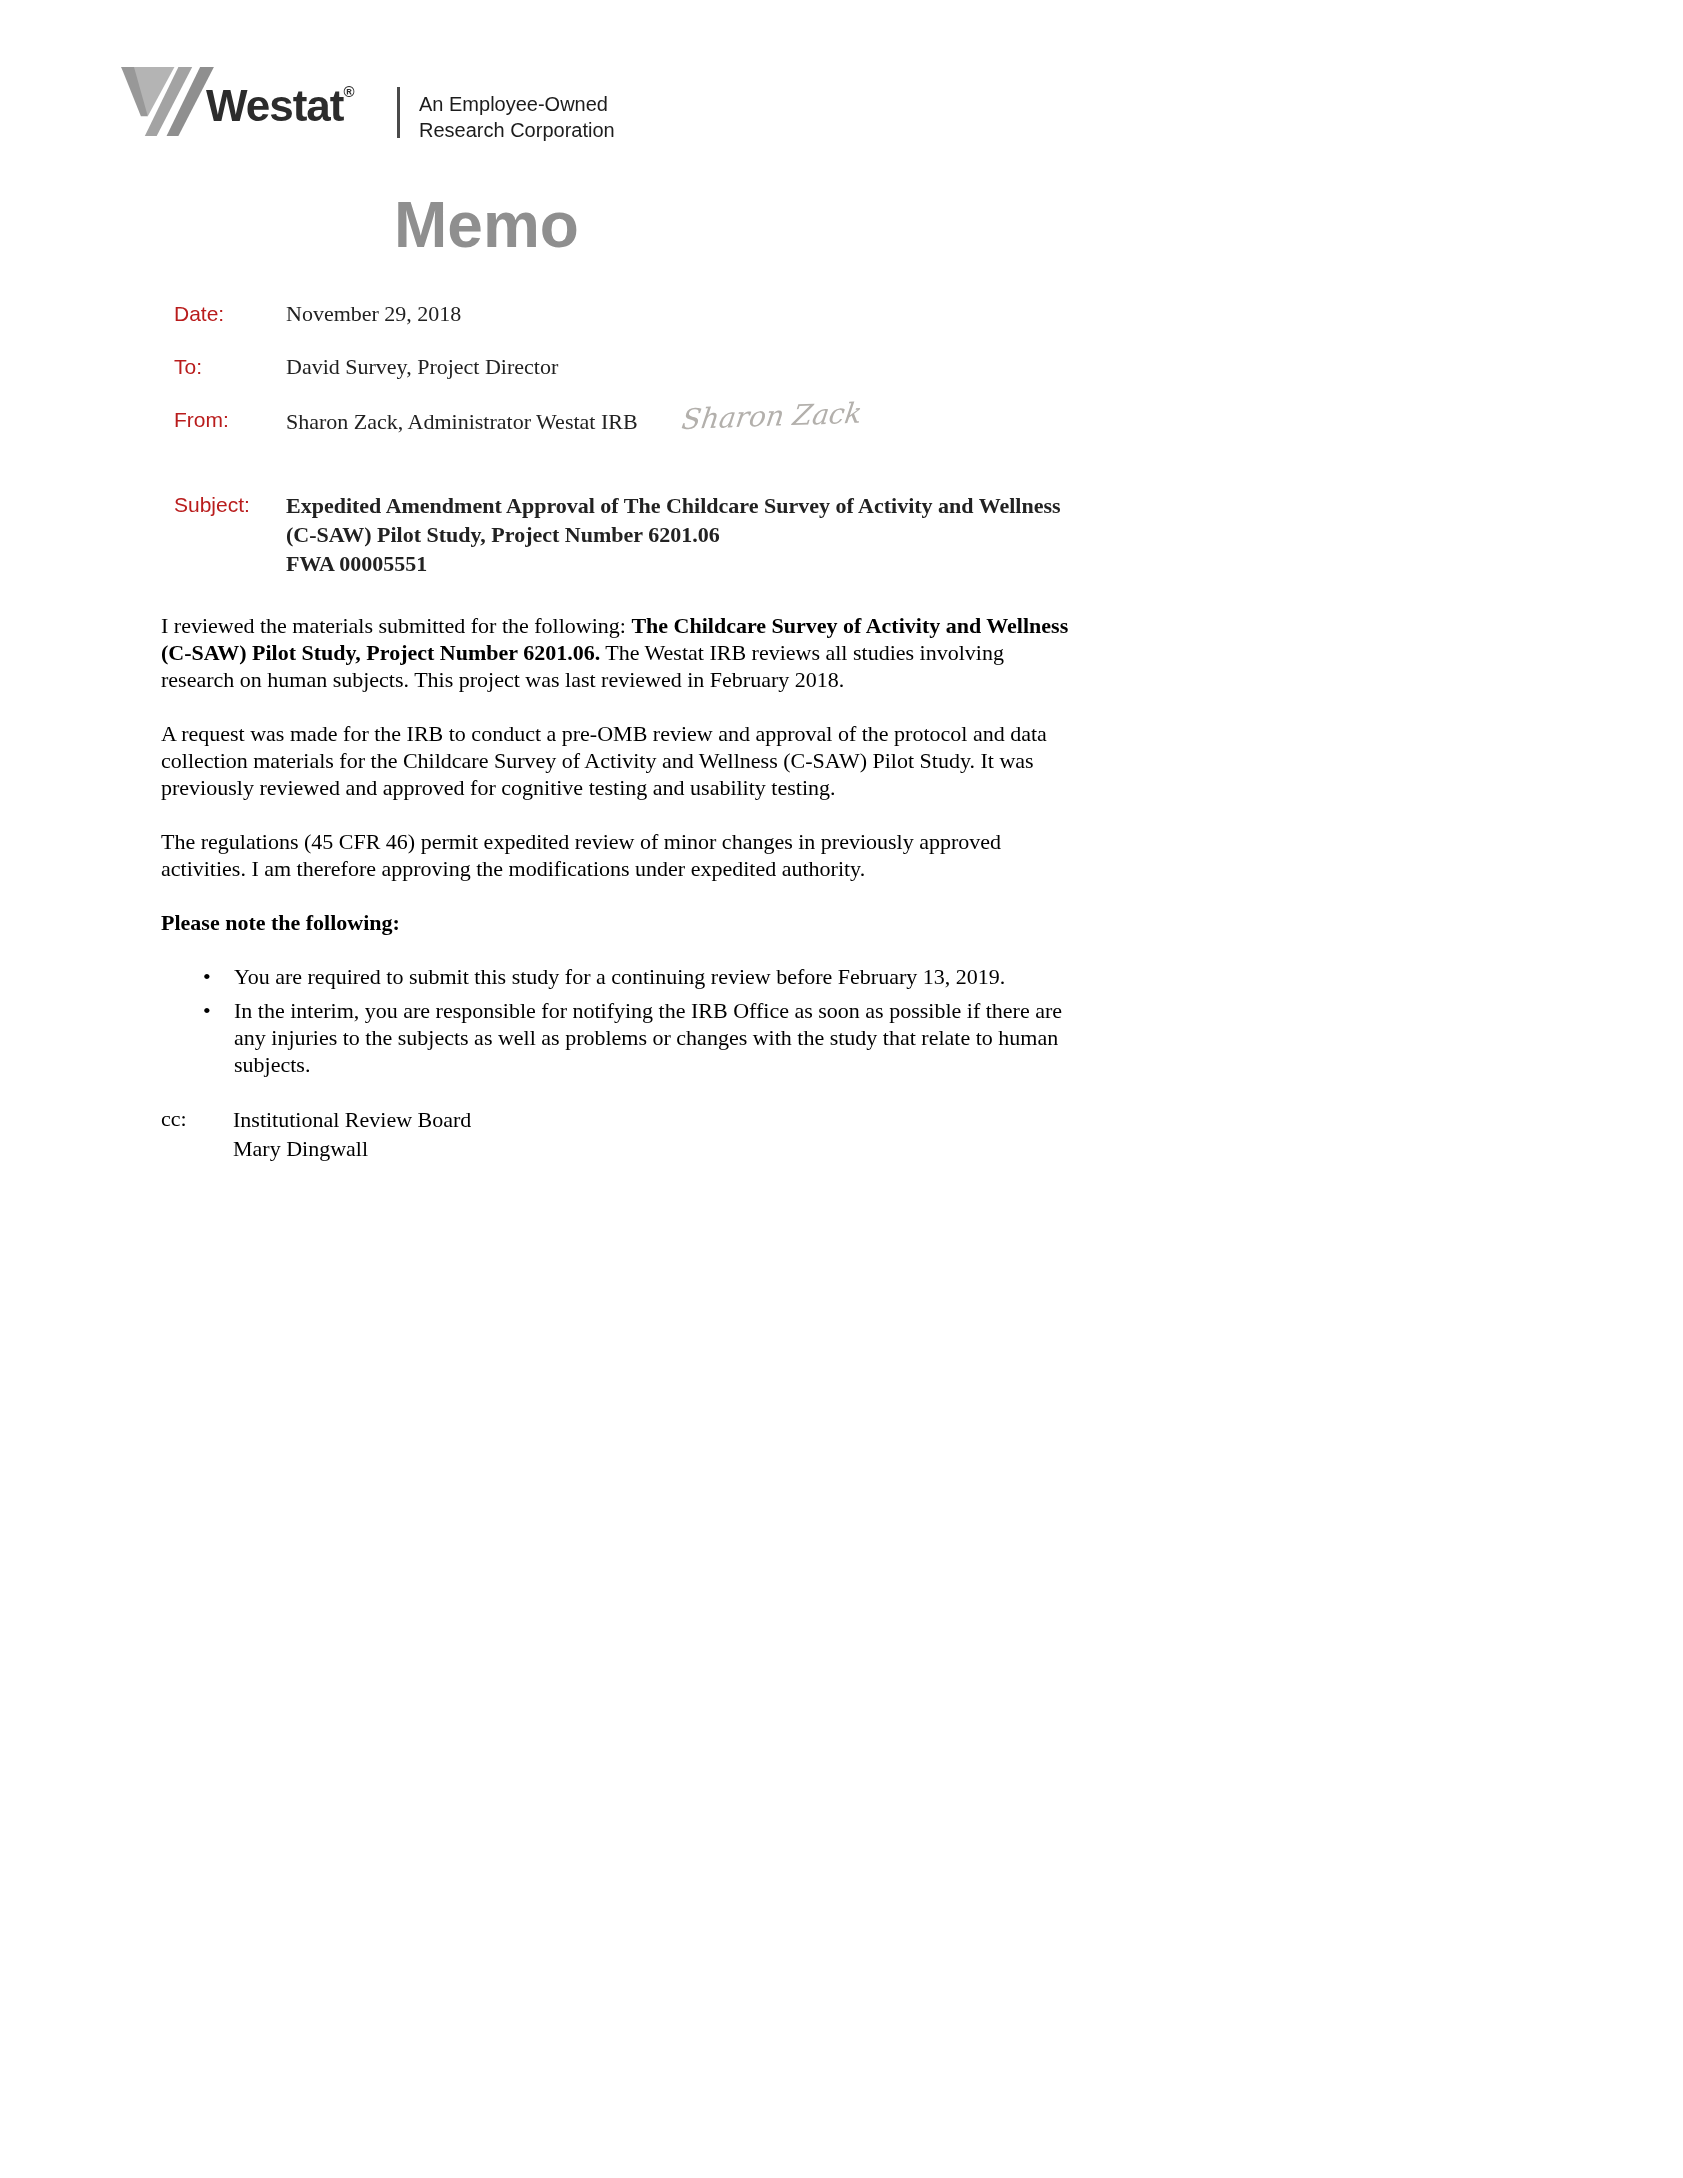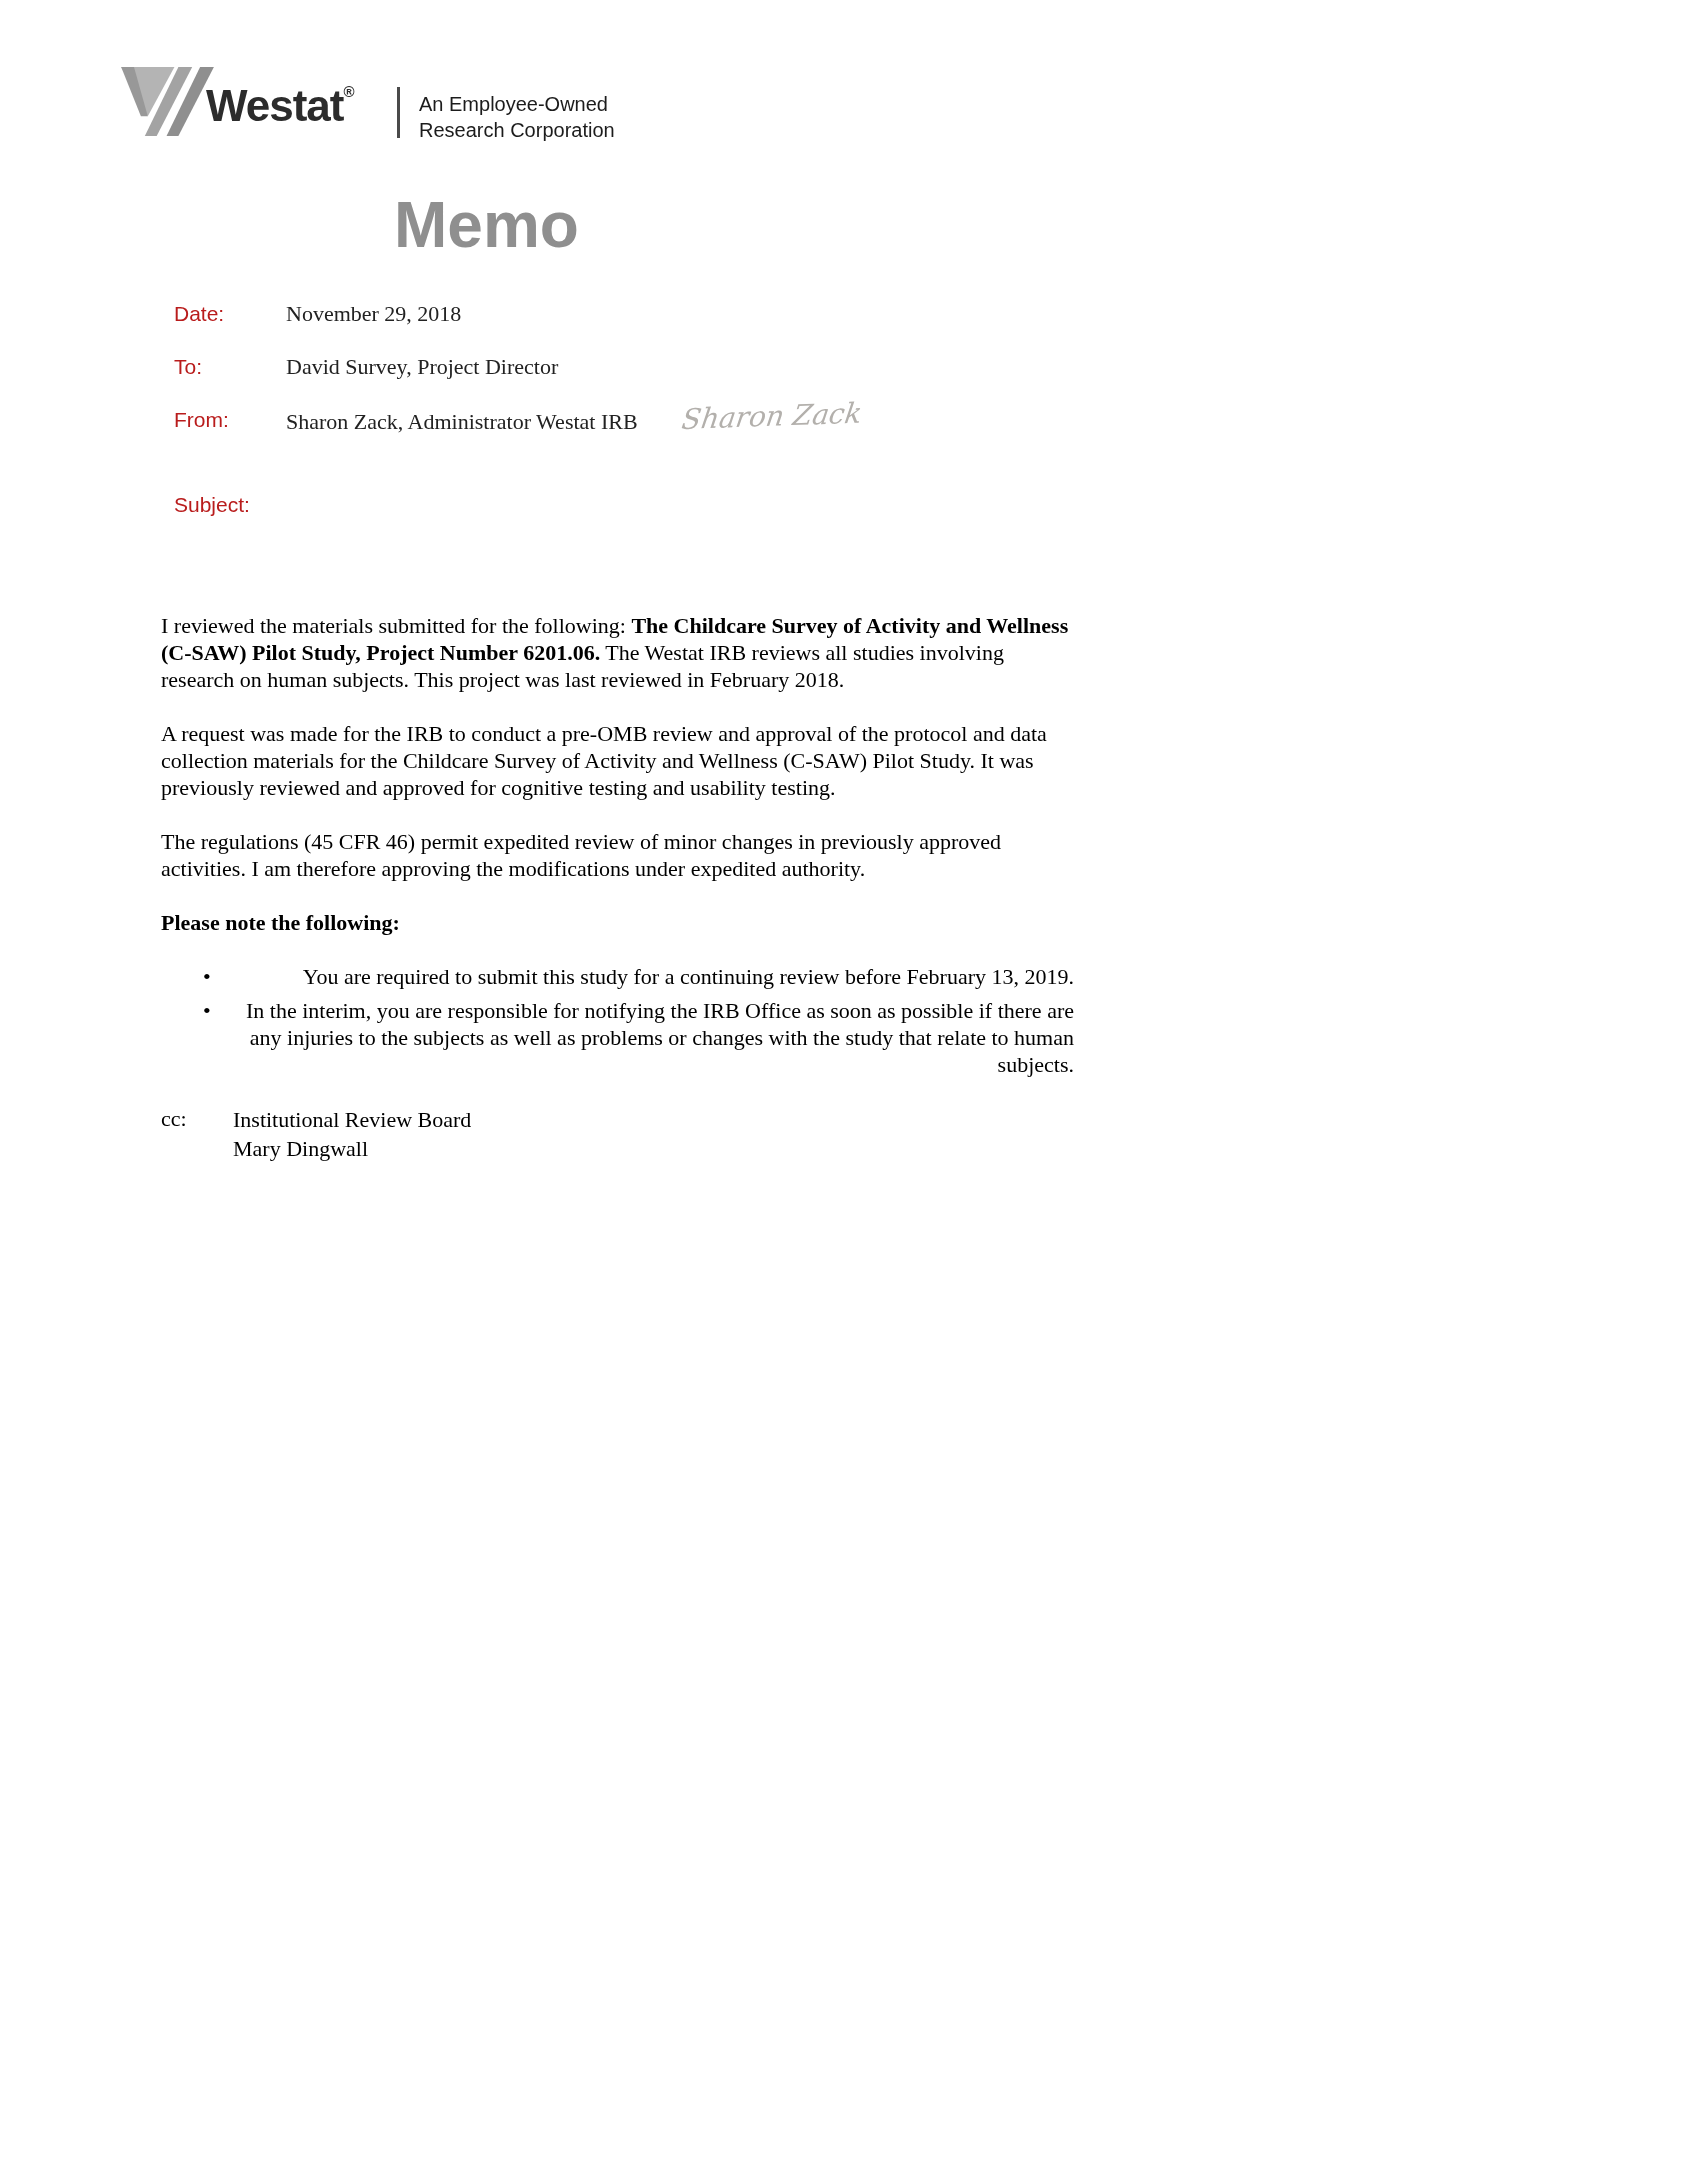--- a/index.html
+++ b/index.html
@@ -159,21 +159,20 @@
     display: flex;
     margin-bottom: 7px;
   }
   .bullet-marker {
     flex: 0 0 31px;
     font-size: 22px;
     line-height: 27px;
   }
   .bullet-text {
     flex: 1;
-    text-align: right;
   }
   .cc-block {
     display: flex;
     margin-top: 27px;
   }
   .cc-label {
     flex: 0 0 72px;
   }
   .cc-lines div {
     line-height: 29px;
@@ -216,20 +215,24 @@
     <div class="field-row">
       <div class="field-label">From:</div>
       <div class="field-value from-wrap">
         <span>Sharon Zack, Administrator Westat IRB</span>
         <span class="signature">Sharon Zack</span>
       </div>
     </div>
 
     <div class="field-row subject-row">
       <div class="field-label">Subject:</div>
+      <div class="field-value subject-value">
+        <div>Expedited Amendment Approval of The Childcare Survey of Activity and Wellness (C-SAW) Pilot Study, Project Number 6201.06</div>
+        <div class="subject-line3">FWA 00005551</div>
+      </div>
     </div>
 
   </div>
 
   <div class="body-content">
 
     <p><span>I reviewed the materials submitted for the following: </span><span class="bold">The Childcare Survey of Activity and Wellness (C-SAW) Pilot Study, Project Number 6201.06.</span><span> The Westat IRB reviews all studies involving research on human subjects. This project was last reviewed in February 2018.</span></p>
 
     <p>A request was made for the IRB to conduct a pre-OMB review and approval of the protocol and data collection materials for the Childcare Survey of Activity and Wellness (C-SAW) Pilot Study. It was previously reviewed and approved for cognitive testing and usability testing.</p>
 

